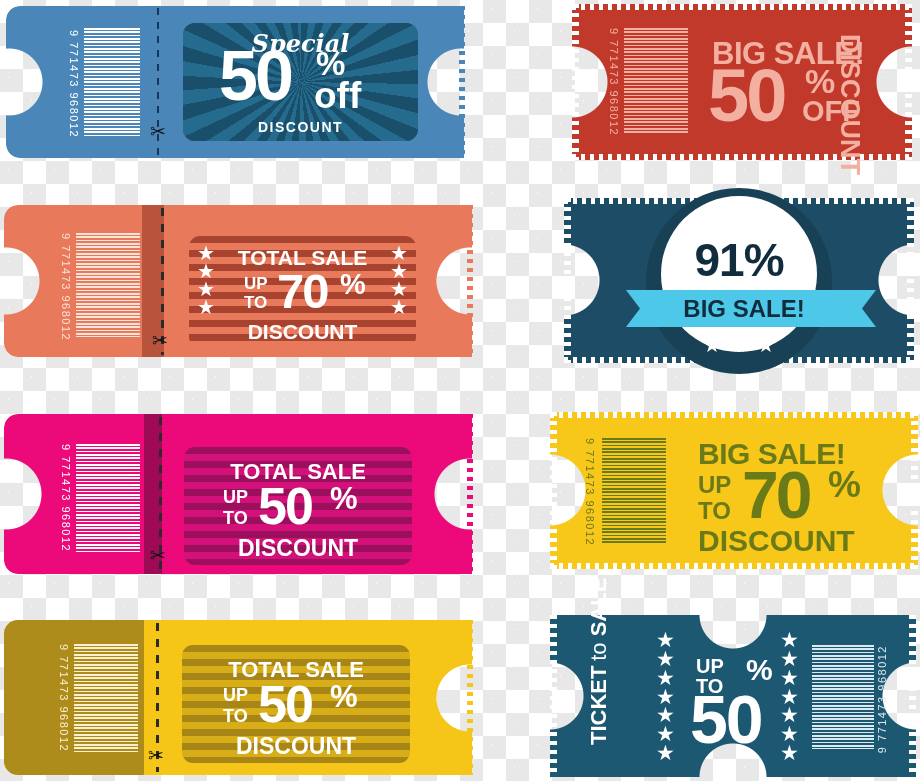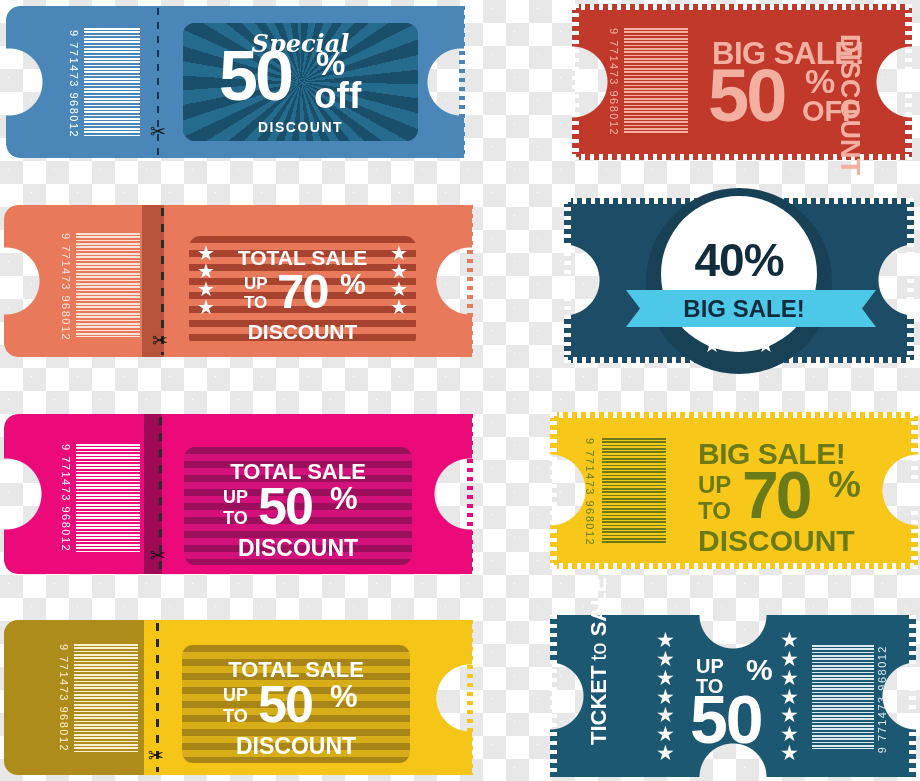--- a/index.html
+++ b/index.html
@@ -305,21 +305,21 @@
 
 <div class="ticket" id="t4">
   <div class="base"></div>
   <div class="zig" style="left:0;background-image:repeating-linear-gradient(to bottom,#ffffff 0 4px,transparent 4px 9px);"></div>
   <div class="zig" style="right:0;background-image:repeating-linear-gradient(to bottom,#ffffff 0 4px,transparent 4px 9px);"></div>
   <div class="zig-h" style="top:0;background-image:repeating-linear-gradient(to right,#ffffff 0 4px,transparent 4px 9px);"></div>
   <div class="zig-h" style="bottom:0;background-image:repeating-linear-gradient(to right,#ffffff 0 4px,transparent 4px 9px);"></div>
 
   <div class="dcircle"></div>
   <div class="wcircle"></div>
-  <div class="pct">40%</div>
+  <div class="pct">91%</div>
   <div class="rtail"></div>
   <div class="ribbon">
     <div class="rt">BIG SALE!</div>
   </div>
   <div class="stars">
     <span>★</span>
     <span>★</span>
     <span>★</span>
   </div>
 </div>

